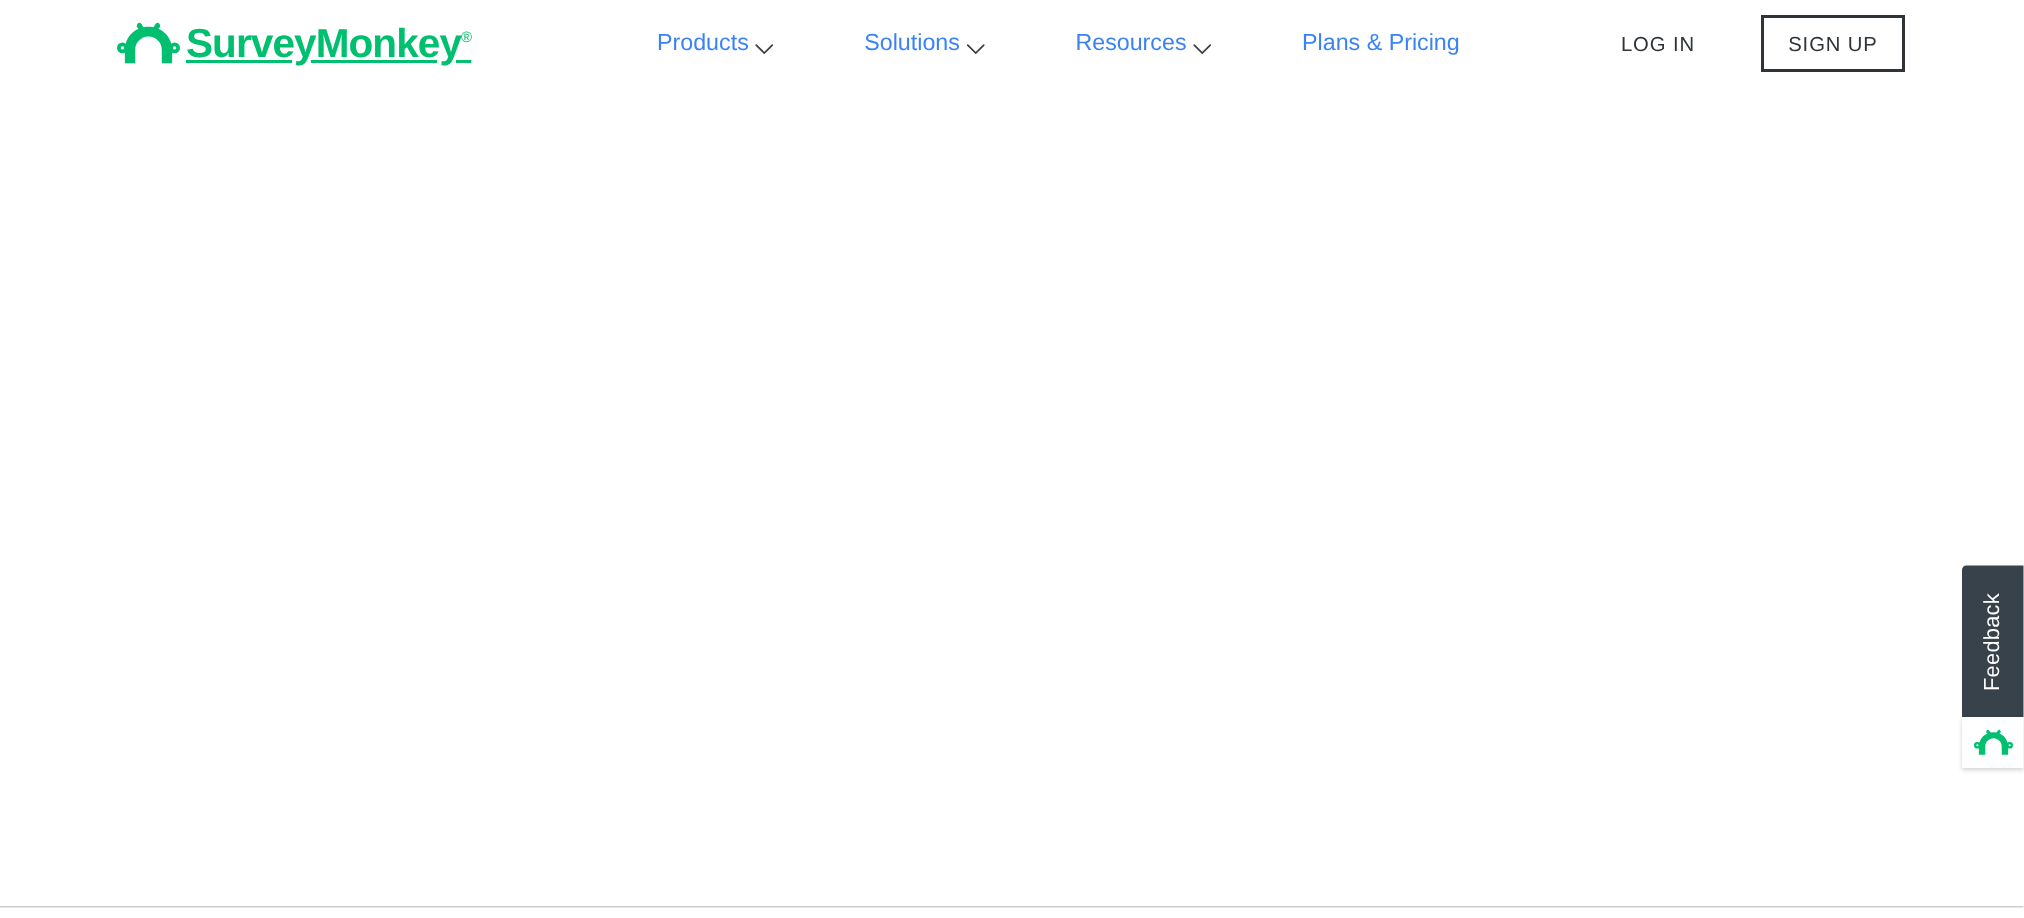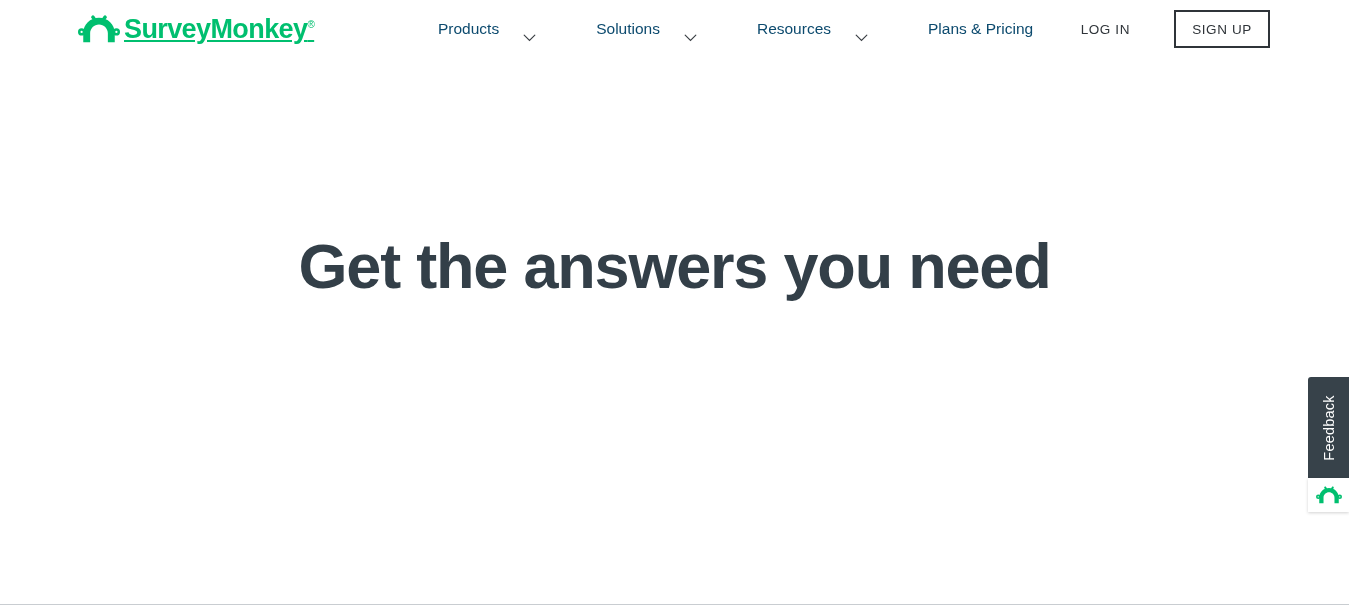--- a/index.html
+++ b/index.html
@@ -63,24 +63,24 @@
     position: absolute;
     left: 438px;
     top: 0;
     height: 58px;
     display: flex;
     align-items: center;
     gap: 0px;
   }
   .nav-item {
     display: flex;
-    align-items: flex-end;
-    gap: 24px;
+    align-items: center;
+    gap: 4px;
     font-size: 15.5px;
-    color: #0c4a6e;
+    color: #3b82f6;
     cursor: pointer;
     white-space: nowrap;
     margin-right: 60px;
     line-height: 1;
   }
   .nav-item:last-child { margin-right: 0; }
   .nav-label { line-height: 1; }
   .chev {
     width: 13px;
     height: 8px;
@@ -276,21 +276,20 @@
   </nav>
 
   <div class="header-actions">
     <span class="login-link">LOG IN</span>
     <button class="signup-btn">SIGN UP</button>
   </div>
 
 </header>
 
 <section class="hero">
-  <h1 class="hero-title">Get the answers you need</h1>
 </section>
 
 <div class="bottom-rule"></div>
 
 <div class="feedback-widget">
   <div class="feedback-tab">
     <span class="feedback-text">Feedback</span>
   </div>
   <div class="feedback-logo-box">
     <span>

